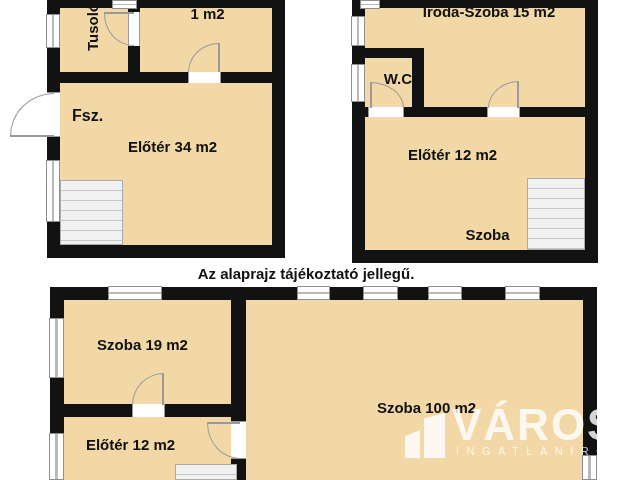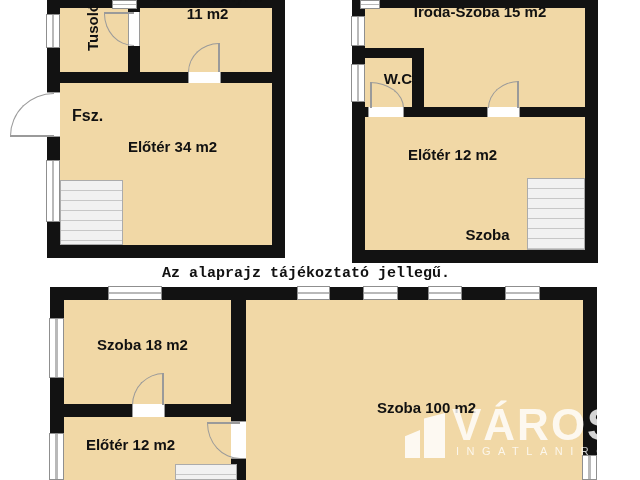--- a/index.html
+++ b/index.html
@@ -56,21 +56,21 @@
 
     <div class="gap gap-h" style="left:188px;top:72px;width:33px;height:11px;"></div>
     <div class="arc arc-tl" style="left:188px;top:43px;width:31px;height:29px;"></div>
     <div class="leaf" style="left:218px;top:43px;width:2px;height:29px;"></div>
 
     <div class="stairs" style="left:60px;top:180px;width:63px;height:65px;"></div>
 
     <div class="lbl rot" style="left:92px;top:27px;">Tusoló</div>
     <div class="lbl" style="left:140px;top:-12px;width:135px;line-height:17px;">
       <span style="display:block;">Étkező-Konyha</span>
-      <span style="display:block;">11 m2</span>
+      <span style="display:block;">1 m2</span>
     </div>
     <div class="lbl lbl-left" style="left:72px;top:107px;font-size:16px;">Fsz.</div>
     <div class="lbl" style="left:95px;top:138px;width:155px;">Előtér 34 m2</div>
   </div>
 
   <div>
     <div class="fill" style="left:355px;top:0;width:240px;height:252px;"></div>
     <div class="wall" style="left:352px;top:0;width:13px;height:263px;"></div>
     <div class="wall" style="left:585px;top:0;width:13px;height:263px;"></div>
     <div class="wall" style="left:352px;top:0;width:246px;height:8px;"></div>
@@ -86,27 +86,27 @@
     <div class="gap gap-h" style="left:368px;top:107px;width:36px;height:10px;"></div>
     <div class="arc arc-tr" style="left:370px;top:82px;width:34px;height:26px;"></div>
     <div class="leaf" style="left:370px;top:82px;width:2px;height:26px;"></div>
 
     <div class="gap gap-h" style="left:487px;top:107px;width:33px;height:10px;"></div>
     <div class="arc arc-tl" style="left:488px;top:81px;width:31px;height:27px;"></div>
     <div class="leaf" style="left:517px;top:81px;width:2px;height:27px;"></div>
 
     <div class="stairs" style="left:527px;top:178px;width:58px;height:72px;"></div>
 
-    <div class="lbl" style="left:365px;top:3px;width:230px;">Iroda-Szoba 15 m2</div>
+    <div class="lbl" style="left:374px;top:3px;width:230px;">Iroda-Szoba 15 m2</div>
     <div class="lbl" style="left:370px;top:70px;width:60px;">W.C.</div>
     <div class="lbl" style="left:370px;top:146px;width:165px;">Előtér 12 m2</div>
     <div class="lbl" style="left:425px;top:226px;width:125px;">Szoba</div>
   </div>
 
-  <div class="lbl" style="left:0;top:265px;width:612px;font-family:Liberation Mono, monospace;">Az alaprajz tájékoztató jellegű.</div>
+  <div class="lbl" style="left:0;top:265px;width:612px;">Az alaprajz tájékoztató jellegű.</div>
 
   <div>
     <div class="fill" style="left:53px;top:290px;width:541px;height:190px;"></div>
     <div class="wall" style="left:50px;top:287px;width:547px;height:13px;"></div>
     <div class="wall" style="left:50px;top:287px;width:14px;height:193px;"></div>
     <div class="wall" style="left:583px;top:287px;width:14px;height:193px;"></div>
     <div class="wall" style="left:231px;top:295px;width:15px;height:185px;"></div>
     <div class="wall" style="left:50px;top:404px;width:196px;height:13px;"></div>
 
     <div class="win win-h" style="left:108px;top:286px;width:54px;height:14px;"></div>
@@ -121,21 +121,21 @@
     <div class="gap gap-h" style="left:132px;top:404px;width:33px;height:13px;"></div>
     <div class="arc arc-tl" style="left:132px;top:373px;width:32px;height:32px;"></div>
     <div class="leaf" style="left:162px;top:373px;width:2px;height:32px;"></div>
 
     <div class="gap gap-v" style="left:231px;top:421px;width:15px;height:38px;"></div>
     <div class="arc arc-bl" style="left:207px;top:423px;width:33px;height:36px;"></div>
     <div class="leaf" style="left:207px;top:422px;width:33px;height:2px;"></div>
 
     <div class="stairs" style="left:175px;top:464px;width:62px;height:16px;"></div>
 
-    <div class="lbl" style="left:60px;top:336px;width:165px;">Szoba 18 m2</div>
+    <div class="lbl" style="left:60px;top:336px;width:165px;">Szoba 19 m2</div>
     <div class="lbl" style="left:48px;top:436px;width:165px;">Előtér 12 m2</div>
     <div class="lbl" style="left:344px;top:399px;width:165px;">Szoba 100 m2</div>
   </div>
 
   <div>
     <div>
       <div class="wm-shape" style="left:405px;top:430px;width:15px;height:28px;clip-path:polygon(0 22%,100% 0,100% 100%,0 100%);"></div>
       <div class="wm-shape" style="left:424px;top:413px;width:21px;height:45px;clip-path:polygon(0 12%,100% 0,100% 100%,0 100%);"></div>
     </div>
     <div class="wm-brand" style="left:452px;top:400px;">VÁROS</div>

